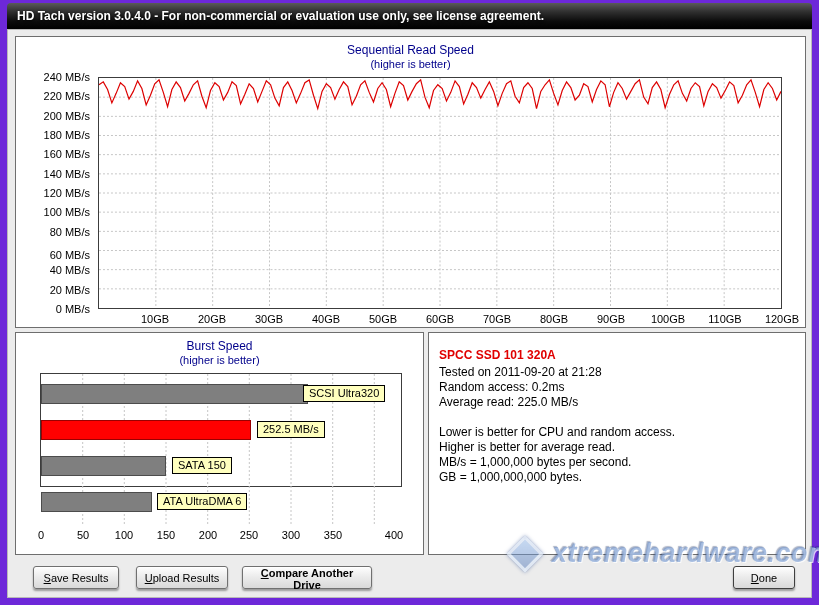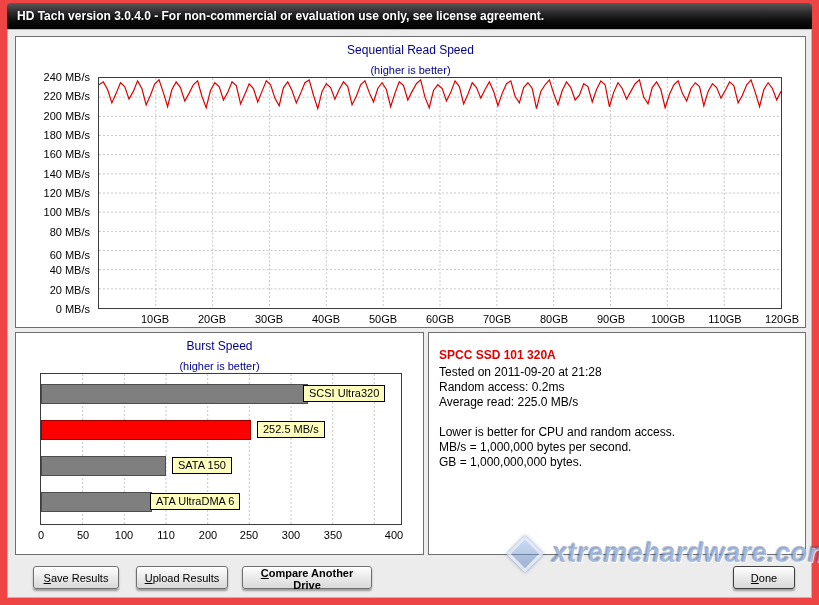--- a/index.html
+++ b/index.html
@@ -1,19 +1,19 @@
 <!DOCTYPE html>
 <html><head>
 <meta charset="utf-8">
 <style>
   html,body { margin:0; padding:0; background:#555; }
   * { box-sizing:border-box; }
   .window {
     position:relative; width:819px; height:605px;
-    background:#ef4444;
+    background:#6d28d9;
     padding:3px 7px 7px 7px;
     font-family:"Liberation Sans", sans-serif;
     overflow:hidden;
   }
   .titlebar {
     height:26px; line-height:26px;
     background:linear-gradient(#5a5a5a 0%, #2e2e2e 35%, #0c0c0c 70%, #000 100%);
     border-radius:4px 4px 0 0;
     padding:0 10px;
     color:#fff; font-size:12px; font-weight:bold;
@@ -26,41 +26,41 @@
     border:1px solid #b9b9b9;
   }
   .panel {
     position:absolute; background:#fff; border:1px solid #6e6e6e;
   }
   #seq-panel { left:7px; top:6px; width:791px; height:292px; }
   #burst-panel { left:7px; top:302px; width:409px; height:223px; }
   #info-panel { left:420px; top:302px; width:378px; height:223px; padding:15px 10px; }
 
   .chart-title { text-align:center; color:#00008b; font-size:12px; margin-top:6px; }
-  .chart-sub   { text-align:center; color:#00008b; font-size:11px; margin-top:7px; }
+  .chart-sub   { text-align:center; color:#00008b; font-size:11px; margin-top:1px; }
 
   #seq-svg {
     position:absolute; left:82px; top:40px;
     width:684px; height:232px;
     border:1px solid #3c3c3c; background:#fff;
   }
   .seq-ylab {
     position:absolute; left:0; width:74px; text-align:right;
     font-size:11px; color:#000;
   }
   .seq-xlab {
     position:absolute; top:276px; width:60px; text-align:center;
     font-size:11px; color:#000;
   }
   .gl { stroke:#c6c6c6; stroke-width:1; stroke-dasharray:2 2; }
   .series { fill:none; stroke:#dd0000; stroke-width:1.2; }
 
   #burst-plot {
     position:absolute; left:24px; top:40px;
-    width:362px; height:152px;
+    width:362px; height:114px;
     border:1px solid #3c3c3c; background:#fff;
   }
   #burst-grid { position:absolute; left:0; top:0; width:360px; height:150px; }
   .burst-bar {
     position:absolute; left:0; height:20px;
     border:1px solid rgba(0,0,0,0.4);
   }
   .burst-label {
     position:absolute; height:17px; line-height:15px;
     background:#ffffbe; border:1px solid #000;
@@ -190,41 +190,42 @@
             <line class="gl" x1="291.7" y1="0" x2="291.7" y2="150"></line>
             <line class="gl" x1="333.3" y1="0" x2="333.3" y2="150"></line>
           </svg>
       <div class="burst-bar" style="top: 10px; width: 267px; background: rgb(127, 127, 127);"></div>
           <div class="burst-label" style="top: 11px; left: 262px;">SCSI Ultra320</div>
           <div class="burst-bar" style="top: 46px; width: 210px; background: rgb(255, 0, 0);"></div>
           <div class="burst-label" style="top: 47px; left: 216px;">252.5 MB/s</div>
           <div class="burst-bar" style="top: 82px; width: 125px; background: rgb(127, 127, 127);"></div>
           <div class="burst-label" style="top: 83px; left: 131px;">SATA 150</div>
           <div class="burst-bar" style="top: 118px; width: 111px; background: rgb(127, 127, 127);"></div>
-          <div class="burst-label" style="top: 119px; left: 109px;">ATA UltraDMA 6</div>
+          <div class="burst-label" style="top: 119px; left: 116px;">ATA UltraDMA 6</div>
         </div>
     <div class="burst-xlab" style="left: 9px;">0</div>
         <div class="burst-xlab" style="left: 51px;">50</div>
         <div class="burst-xlab" style="left: 92px;">100</div>
-        <div class="burst-xlab" style="left: 134px;">110</div>
+        <div class="burst-xlab" style="left: 134px;">150</div>
         <div class="burst-xlab" style="left: 176px;">200</div>
         <div class="burst-xlab" style="left: 217px;">250</div>
         <div class="burst-xlab" style="left: 259px;">300</div>
         <div class="burst-xlab" style="left: 301px;">350</div>
         <div class="burst-xlab" style="left: 362px;">400</div>
       </div>
 
     <div class="panel" id="info-panel">
       <div class="drive-name">SPCC SSD 101 320A</div>
       <div id="info-lines">
           <div class="info-line">Tested on 2011-09-20 at 21:28</div>
           <div class="info-line">Random access: 0.2ms</div>
           <div class="info-line">Average read: 225.0 MB/s</div>
           <div class="info-line"></div>
           <div class="info-line">Lower is better for CPU and random access.</div>
+          <div class="info-line">Higher is better for average read.</div>
           <div class="info-line">MB/s = 1,000,000 bytes per second.</div>
           <div class="info-line">GB = 1,000,000,000 bytes.</div>
         </div>
     </div>
 
     <button class="btn" id="btn-save"><span class="mn">S</span><span>ave Results</span></button>
     <button class="btn" id="btn-upload"><span class="mn">U</span><span>pload Results</span></button>
     <button class="btn" id="btn-compare"><span class="mn">C</span><span>ompare Another Drive</span></button>
     <button class="btn" id="btn-done"><span class="mn">D</span><span>one</span></button>
 

